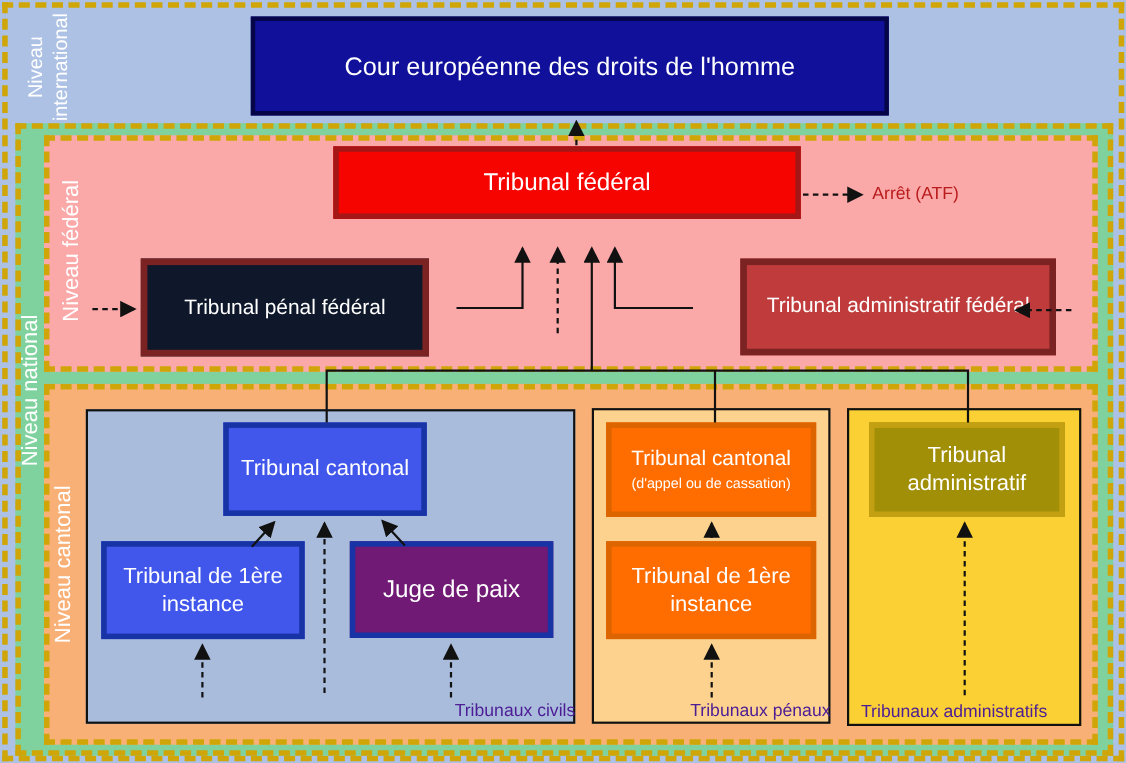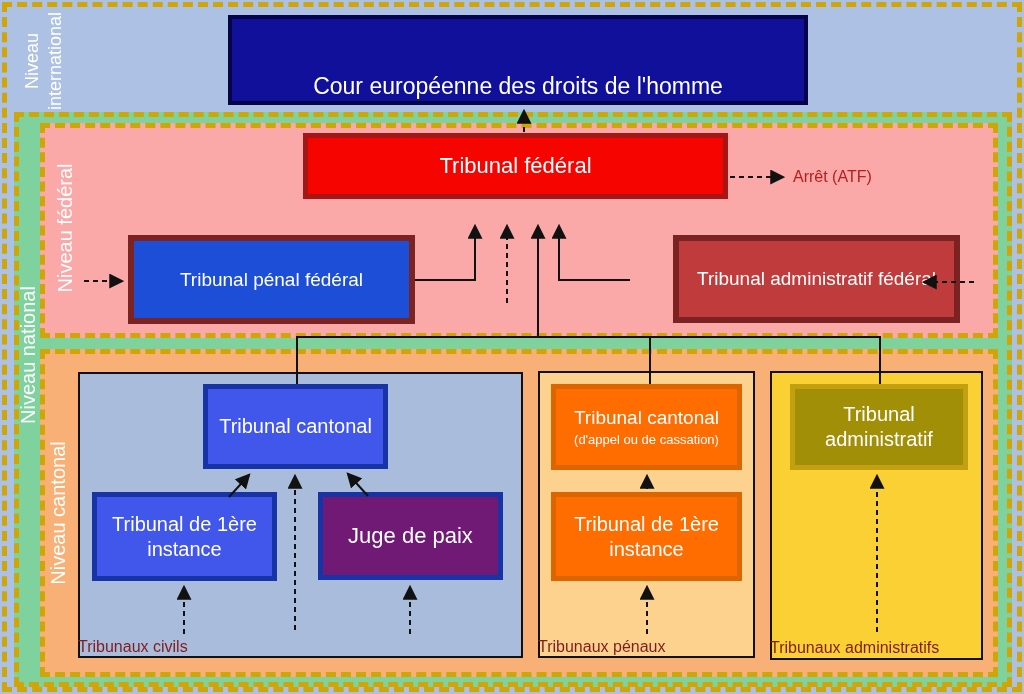--- a/index.html
+++ b/index.html
@@ -14,21 +14,21 @@
   .vlabel{
     position:absolute;white-space:nowrap;color:#fff;
     transform:translate(-50%,-50%) rotate(-90deg);
     font-size:20px;line-height:23px;text-align:center;
   }
   .node{
     display:flex;align-items:center;justify-content:center;
     color:#fff;text-align:center;line-height:1.25;
   }
   .seclabel{
-    position:absolute;color:#7f1d1d;font-size:16px;text-align:left;
+    position:absolute;color:#4c1d95;font-size:16px;text-align:right;
   }
   svg.wires{position:absolute;left:0;top:0;pointer-events:none;}
 </style>
 </head>
 <body>
 
 <div class="abs dashed-frame" style="left:2px;top:2px;width:1020px;height:690px;"></div>
 
 <div class="abs dashed-frame" style="left:14px;top:112px;width:998px;height:575px;background:#7FD29E;"></div>
 
@@ -41,30 +41,30 @@
 <div class="abs" style="left:770px;top:371px;width:213px;height:289px;background:#FAD034;border:2px solid #111;"></div>
 
 <div class="vlabel" style="left:44px;top:61px;font-size:18px;">
   <span>Niveau</span><br>
   <span>international</span>
 </div>
 <div class="vlabel" style="left:28px;top:355px;">Niveau national</div>
 <div class="vlabel" style="left:65px;top:228px;">Niveau fédéral</div>
 <div class="vlabel" style="left:58px;top:513px;">Niveau cantonal</div>
 
-<div class="abs node" style="left:228px;top:15px;width:580px;height:90px;background:#10109B;border:4px solid #050548;font-size:23px;align-items:flex-end;">
+<div class="abs node" style="left:228px;top:15px;width:580px;height:90px;background:#10109B;border:4px solid #050548;font-size:23px;">
   <span>Cour européenne des droits de l'homme</span>
 </div>
 
 <div class="abs node" style="left:303px;top:133px;width:425px;height:66px;background:#F50400;border:5px solid #A51616;font-size:22px;justify-content:center;">
   <span>Tribunal fédéral</span>
 </div>
 <div class="abs" style="left:793px;top:168px;font-size:16px;color:#b91c1c;">Arrêt (ATF)</div>
 
-<div class="abs node" style="left:128px;top:235px;width:287px;height:89px;background:#1d4ed8;border:6px solid #7B2323;font-size:19px;">
+<div class="abs node" style="left:128px;top:235px;width:262px;height:89px;background:#0f172a;border:6px solid #7B2323;font-size:19px;">
   <span>Tribunal pénal fédéral</span>
 </div>
 <div class="abs node" style="left:630px;top:235px;width:287px;height:88px;background:#C03C3C;border:6px solid #7B2323;font-size:19px;margin-left:43px;">
   <span>Tribunal administratif fédéral</span>
 </div>
 
 <div class="abs node" style="left:203px;top:384px;width:185px;height:85px;background:#4156EB;border:5px solid #1733A6;font-size:20px;">
   <span>Tribunal cantonal</span>
 </div>
 <div class="abs node" style="left:92px;top:492px;width:185px;height:89px;background:#4156EB;border:5px solid #1733A6;font-size:20px;padding:0 8px;">

